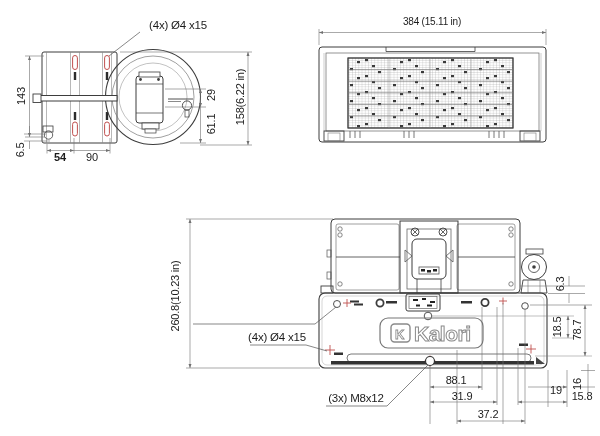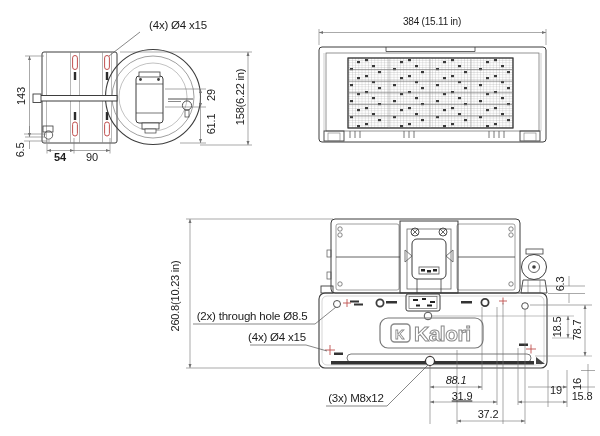--- a/index.html
+++ b/index.html
@@ -319,26 +319,25 @@
 <div class="lbl rot" style="left:20px;top:150px;">6.5</div>
 <div class="lbl" style="left:60px;top:157px;font-weight:bold;">54</div>
 <div class="lbl" style="left:92px;top:157px;">90</div>
 <div class="lbl rot" style="left:211px;top:95px;">29</div>
 <div class="lbl rot" style="left:211px;top:124px;">61.1</div>
 <div class="lbl rot" style="left:240px;top:97px;">158(6.22 in)</div>
 
 <div class="lbl big" style="left:432px;top:22px;">384 (15.11 in)</div>
 
 <div class="lbl rot" style="left:175px;top:296px;">260.8(10.23 in)</div>
-<div class="lbl callout" style="left:252px;top:317px;">(2x) through hole Ø8.5</div>
 <div class="lbl callout" style="left:277px;top:338px;">(4x) Ø4 x15</div>
 <div class="lbl callout" style="left:356px;top:399px;">(3x) M8x12</div>
 <div class="lbl rot" style="left:560px;top:284px;">6.3</div>
 <div class="lbl rot" style="left:557px;top:327px;">18.5</div>
 <div class="lbl rot" style="left:577px;top:330px;">78.7</div>
 <div class="lbl" style="left:556px;top:390px;">19</div>
 <div class="lbl rot" style="left:577px;top:384px;">16</div>
-<div class="lbl" style="left:456px;top:380px;font-style:italic;">88.1</div>
-<div class="lbl" style="left:462px;top:396px;text-decoration:underline;">31.9</div>
+<div class="lbl" style="left:456px;top:380px;">88.1</div>
+<div class="lbl" style="left:462px;top:396px;">31.9</div>
 <div class="lbl" style="left:582px;top:396px;">15.8</div>
 <div class="lbl" style="left:488px;top:414px;">37.2</div>
 
 </div>
 
 </body></html>

